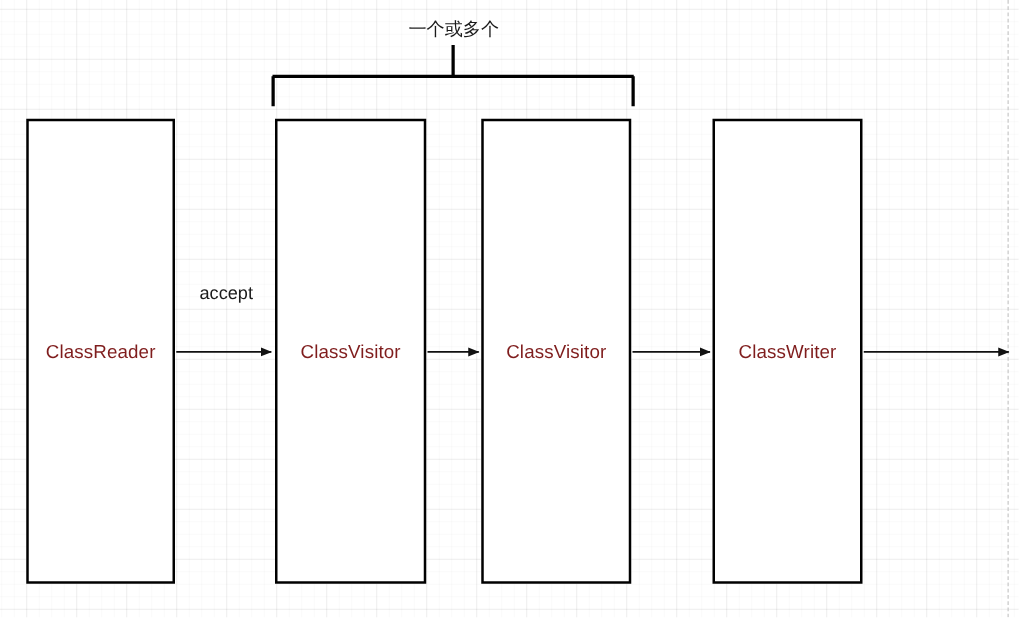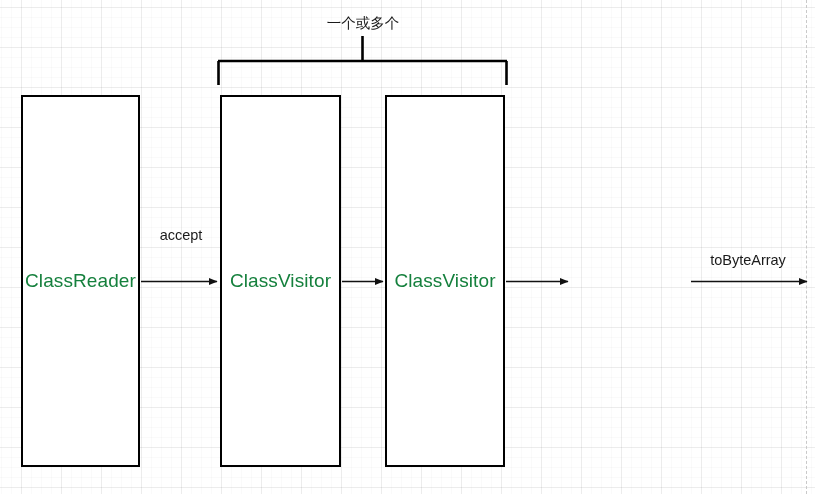--- a/index.html
+++ b/index.html
@@ -35,22 +35,22 @@
   .node-box {
     position: absolute;
     box-sizing: border-box;
     border: 2.5px solid #000000;
     background: #ffffff;
     display: flex;
     align-items: center;
     justify-content: center;
   }
   .node-label {
-    font-size: 19px;
-    color: #15803d;
+    font-size: 15px;
+    color: #7f1d1d;
     letter-spacing: 0.1px;
     white-space: nowrap;
   }
   .edge-label {
     position: absolute;
     font-size: 14.5px;
     color: #1a1a1a;
     white-space: nowrap;
     text-align: center;
   }
@@ -115,18 +115,20 @@
   </div>
 
   <div class="node-box" style="left:220px; top:95px; width:121px; height:372px;">
     <span class="node-label">ClassVisitor</span>
   </div>
 
   <div class="node-box" style="left:385px; top:95px; width:120px; height:372px;">
     <span class="node-label">ClassVisitor</span>
   </div>
 
+  <div class="node-box" style="left:570px; top:95px; width:120px; height:372px;">
+    <span class="node-label">ClassWriter</span>
+  </div>
 
   <div class="edge-label" style="left:131px; top:227px; width:100px;">accept</div>
 
-  <div class="edge-label" style="left:688px; top:252px; width:120px; text-align:center;">toByteArray</div>
 
 </div>
 
 </body></html>

